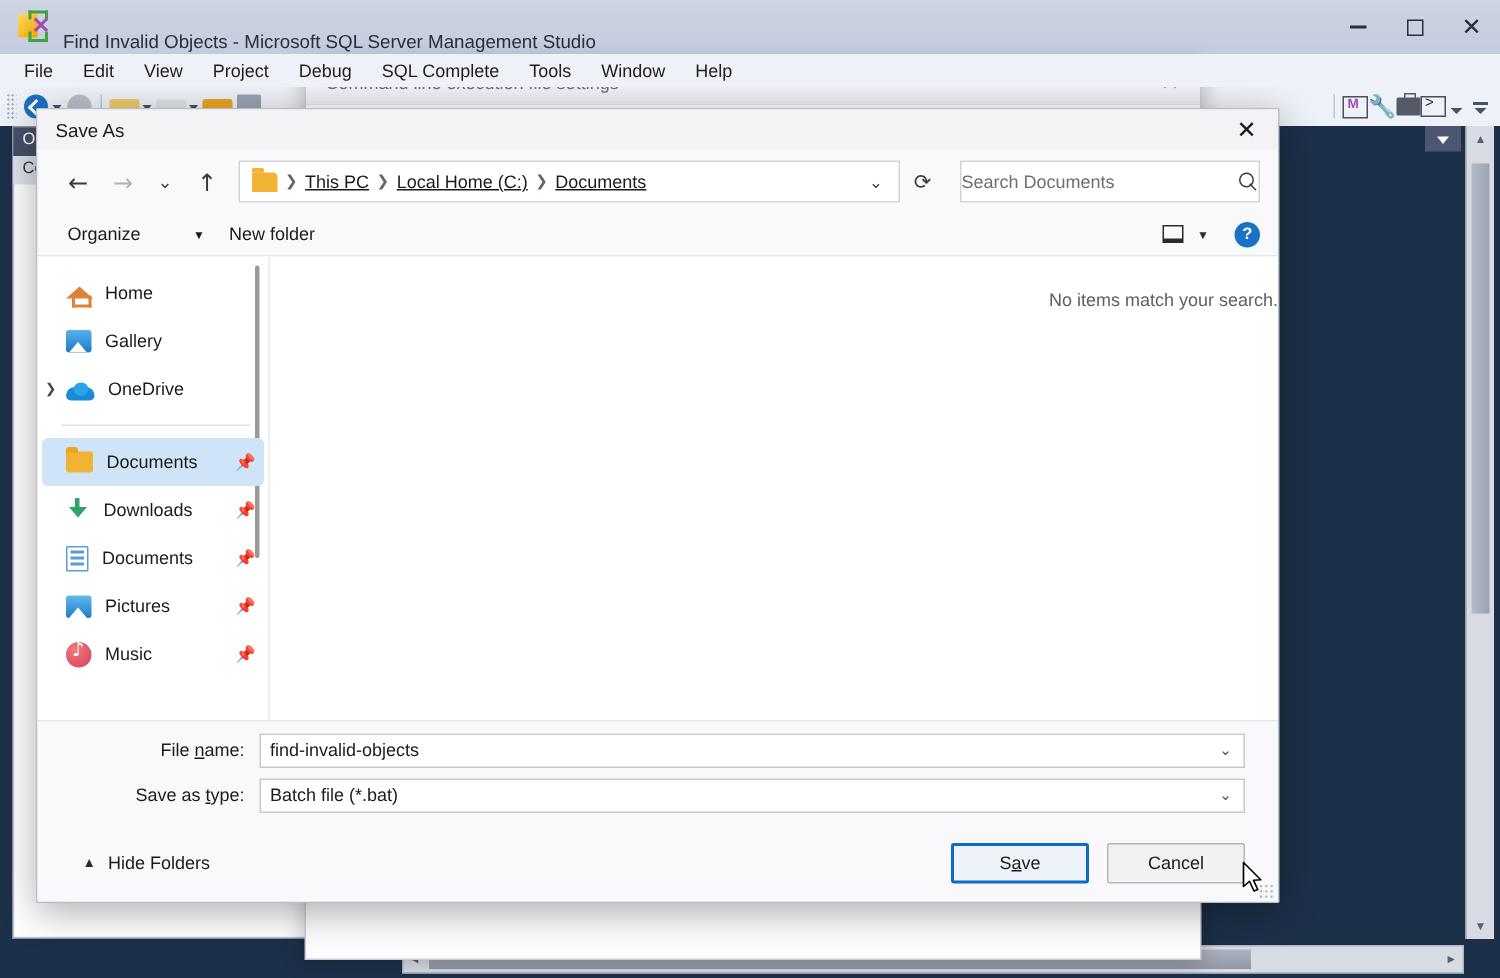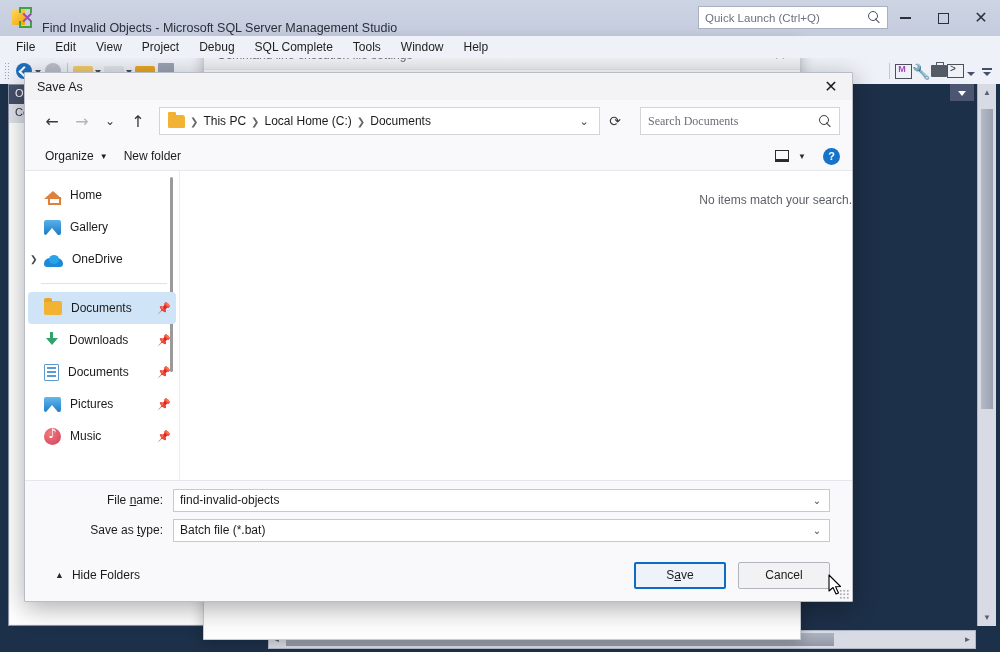--- a/index.html
+++ b/index.html
@@ -189,40 +189,40 @@
   .nav-btn.disabled { color:#b5b5b5; }
   .nav-btn.small { font-size:12px; width:26px; }
   .breadcrumb {
     flex:1; height:28px; background:#fff; border:1px solid #d2d4d9;
     display:flex; align-items:center; padding:0 4px 0 8px; margin-left:6px;
   }
   .bc-folder { width:17px;height:13px;background:#f2b233;border-radius:1px 3px 1px 1px;
     position:relative; margin-right:4px; }
   .bc-folder::before{content:"";position:absolute;left:0;top:-3px;width:8px;height:3px;
     background:#f2b233;border-radius:1px 1px 0 0;}
-  .bc-item { font-size:12px; color:#1b1b1b; padding:0 4px; white-space:nowrap; }
+  .bc-item { font-size:12px; color:#1b1b1b; padding:0 4px; white-space:nowrap;text-decoration:underline; }
   .bc-sep { font-size:10px; color:#63666c; padding:0 1px; }
   .bc-spacer { flex:1; }
   .bc-chev { width:22px; text-align:center; color:#444; font-size:11px; }
   .nav-refresh { width:30px;height:28px; display:flex;align-items:center;justify-content:center;
      font-size:14px; color:#3a3a3a; }
   .search-box {
     width:200px; height:28px; background:#fff; border:1px solid #d2d4d9;
-    display:flex; align-items:center; padding:0 7px; margin-left:10px;font-family:Liberation Serif, serif;
+    display:flex; align-items:center; padding:0 0; margin-left:10px;
   }
   .search-box .sb-text { flex:1; font-size:12px; color:#6b6e75; }
   .sb-magnifier { width:13px;height:13px;position:relative; }
   .sb-magnifier::before{content:"";position:absolute;left:0;top:0;width:8px;height:8px;
     border:1.4px solid #3a3a3a;border-radius:50%;}
   .sb-magnifier::after{content:"";position:absolute;left:7px;top:7px;width:6px;height:1.4px;
     background:#3a3a3a;transform:rotate(45deg);transform-origin:left center;}
 
   .sa-cmdbar { height:28px; display:flex; align-items:center; padding:0 12px;
     flex:0 0 auto; background:#f9f9fb; position:relative;}
-  .cmd-link { font-size:12px; color:#1b1b1b; padding:2px 8px; display:flex; align-items:center; }
+  .cmd-link { font-size:12px; color:#1b1b1b; padding:2px 8px; display:flex; align-items:center;gap:29px; }
   .cmd-link .caret { margin-left:6px; font-size:8px; }
   .cmdbar-right { position:absolute; right:12px; display:flex; align-items:center; gap:5px; }
   .view-ico { width:14px;height:12px;border:1.6px solid #2b2b2b; border-bottom-width:3px; }
   .view-caret { font-size:8px; color:#2b2b2b; padding:0 4px;}
   .help-ico { width:17px;height:17px;border-radius:50%;background:#1673c8;color:#fff;
     font-size:11px;font-weight:bold;display:flex;align-items:center;justify-content:center;
     margin-left:8px;}
 
   .sa-main { flex:1 1 auto; display:flex; background:#fff; border-top:1px solid #e6e7eb;
     overflow:hidden; }
@@ -318,24 +318,20 @@
 
   <div class="ssms-titlebar">
     <div class="ssms-appicon">
       <div class="sq1"></div>
         <div class="sq2"></div>
         <div class="sq3"></div>
         <div class="xm">✕</div>
     </div>
     <div class="ssms-title-text">Find Invalid Objects - Microsoft SQL Server Management Studio</div>
 
-    <div class="quick-launch">
-      <span class="ql-text">Quick Launch (Ctrl+Q)</span>
-      <span class="ql-search-icon"></span>
-    </div>
 
     <div class="win-btns">
       <div class="win-btn">
           <span class="mini"></span>
         </div>
       <div class="win-btn">
           <span class="maxi"></span>
         </div>
       <div class="win-btn">
           <span class="closi">✕</span>

